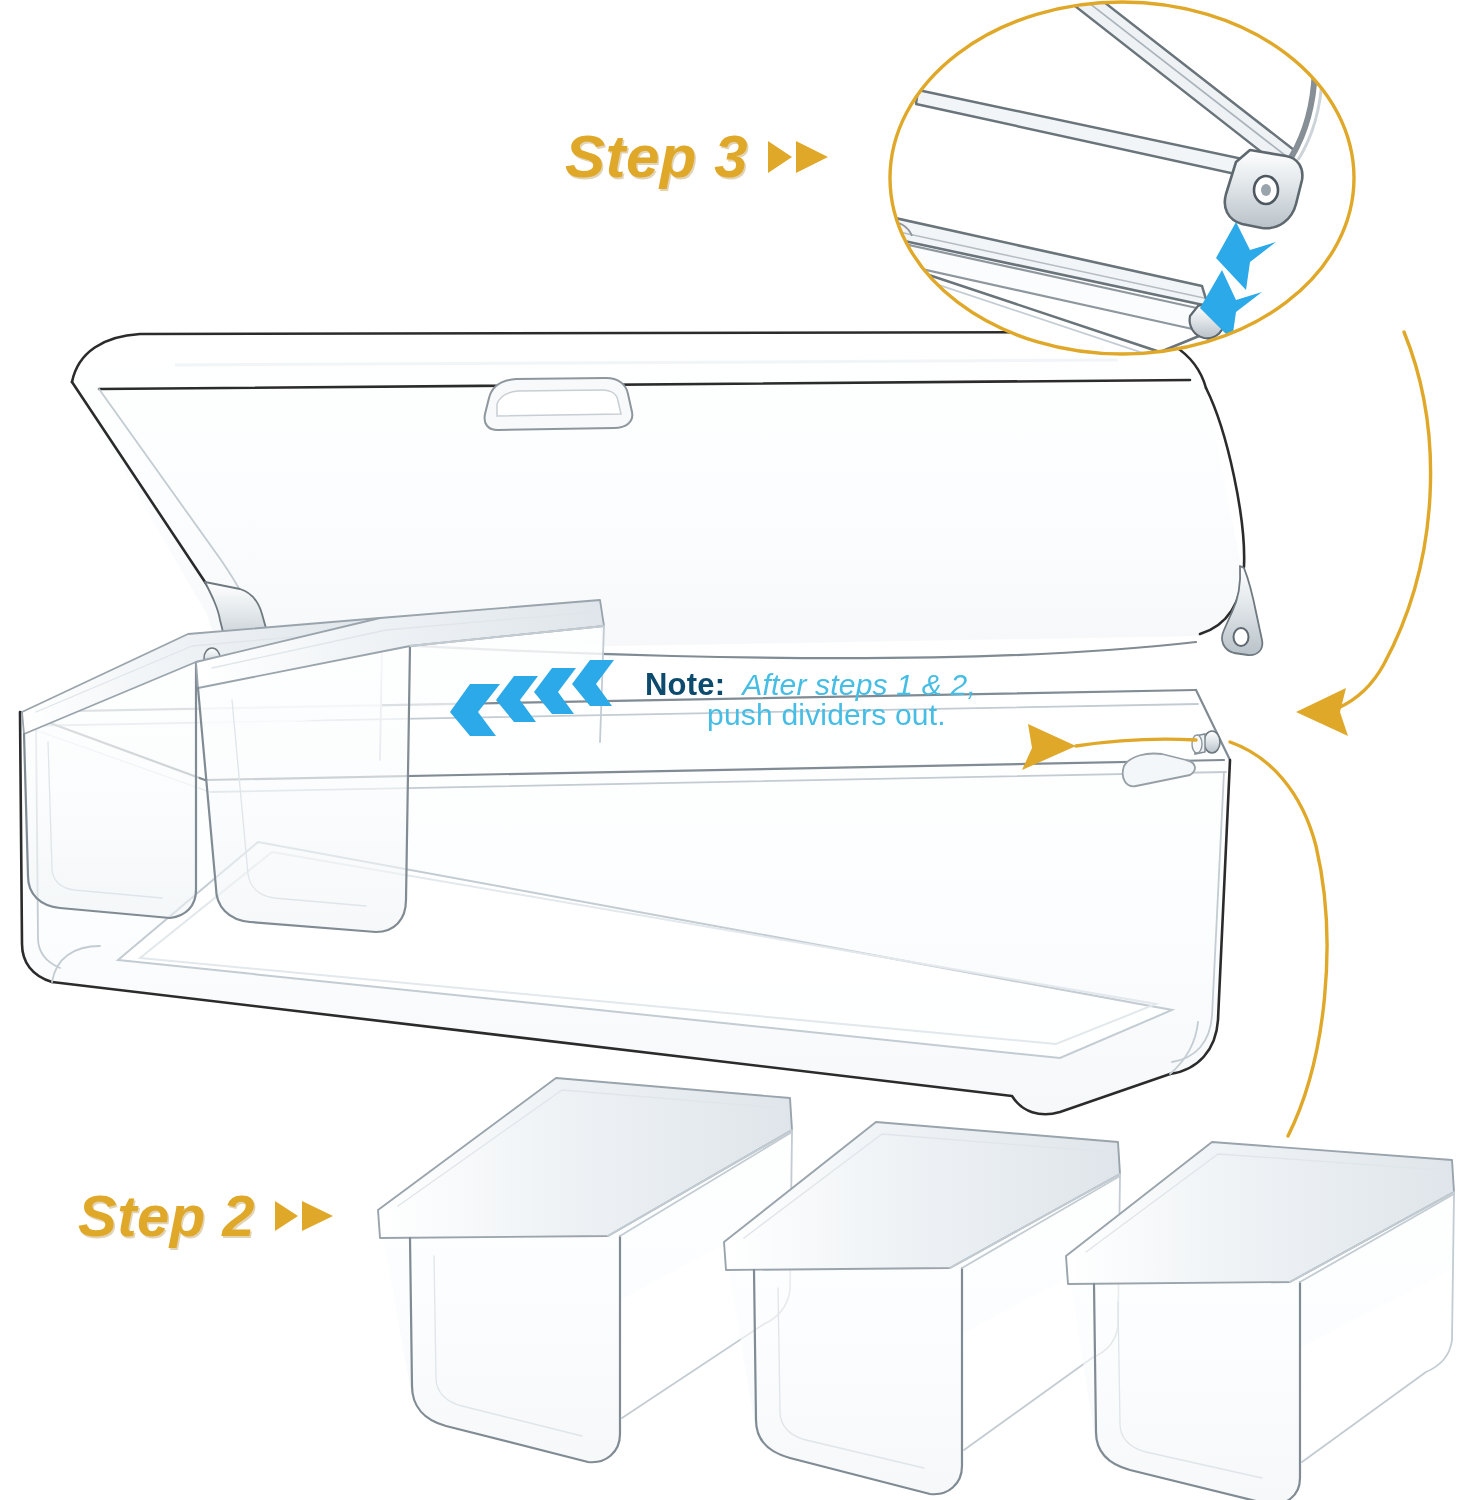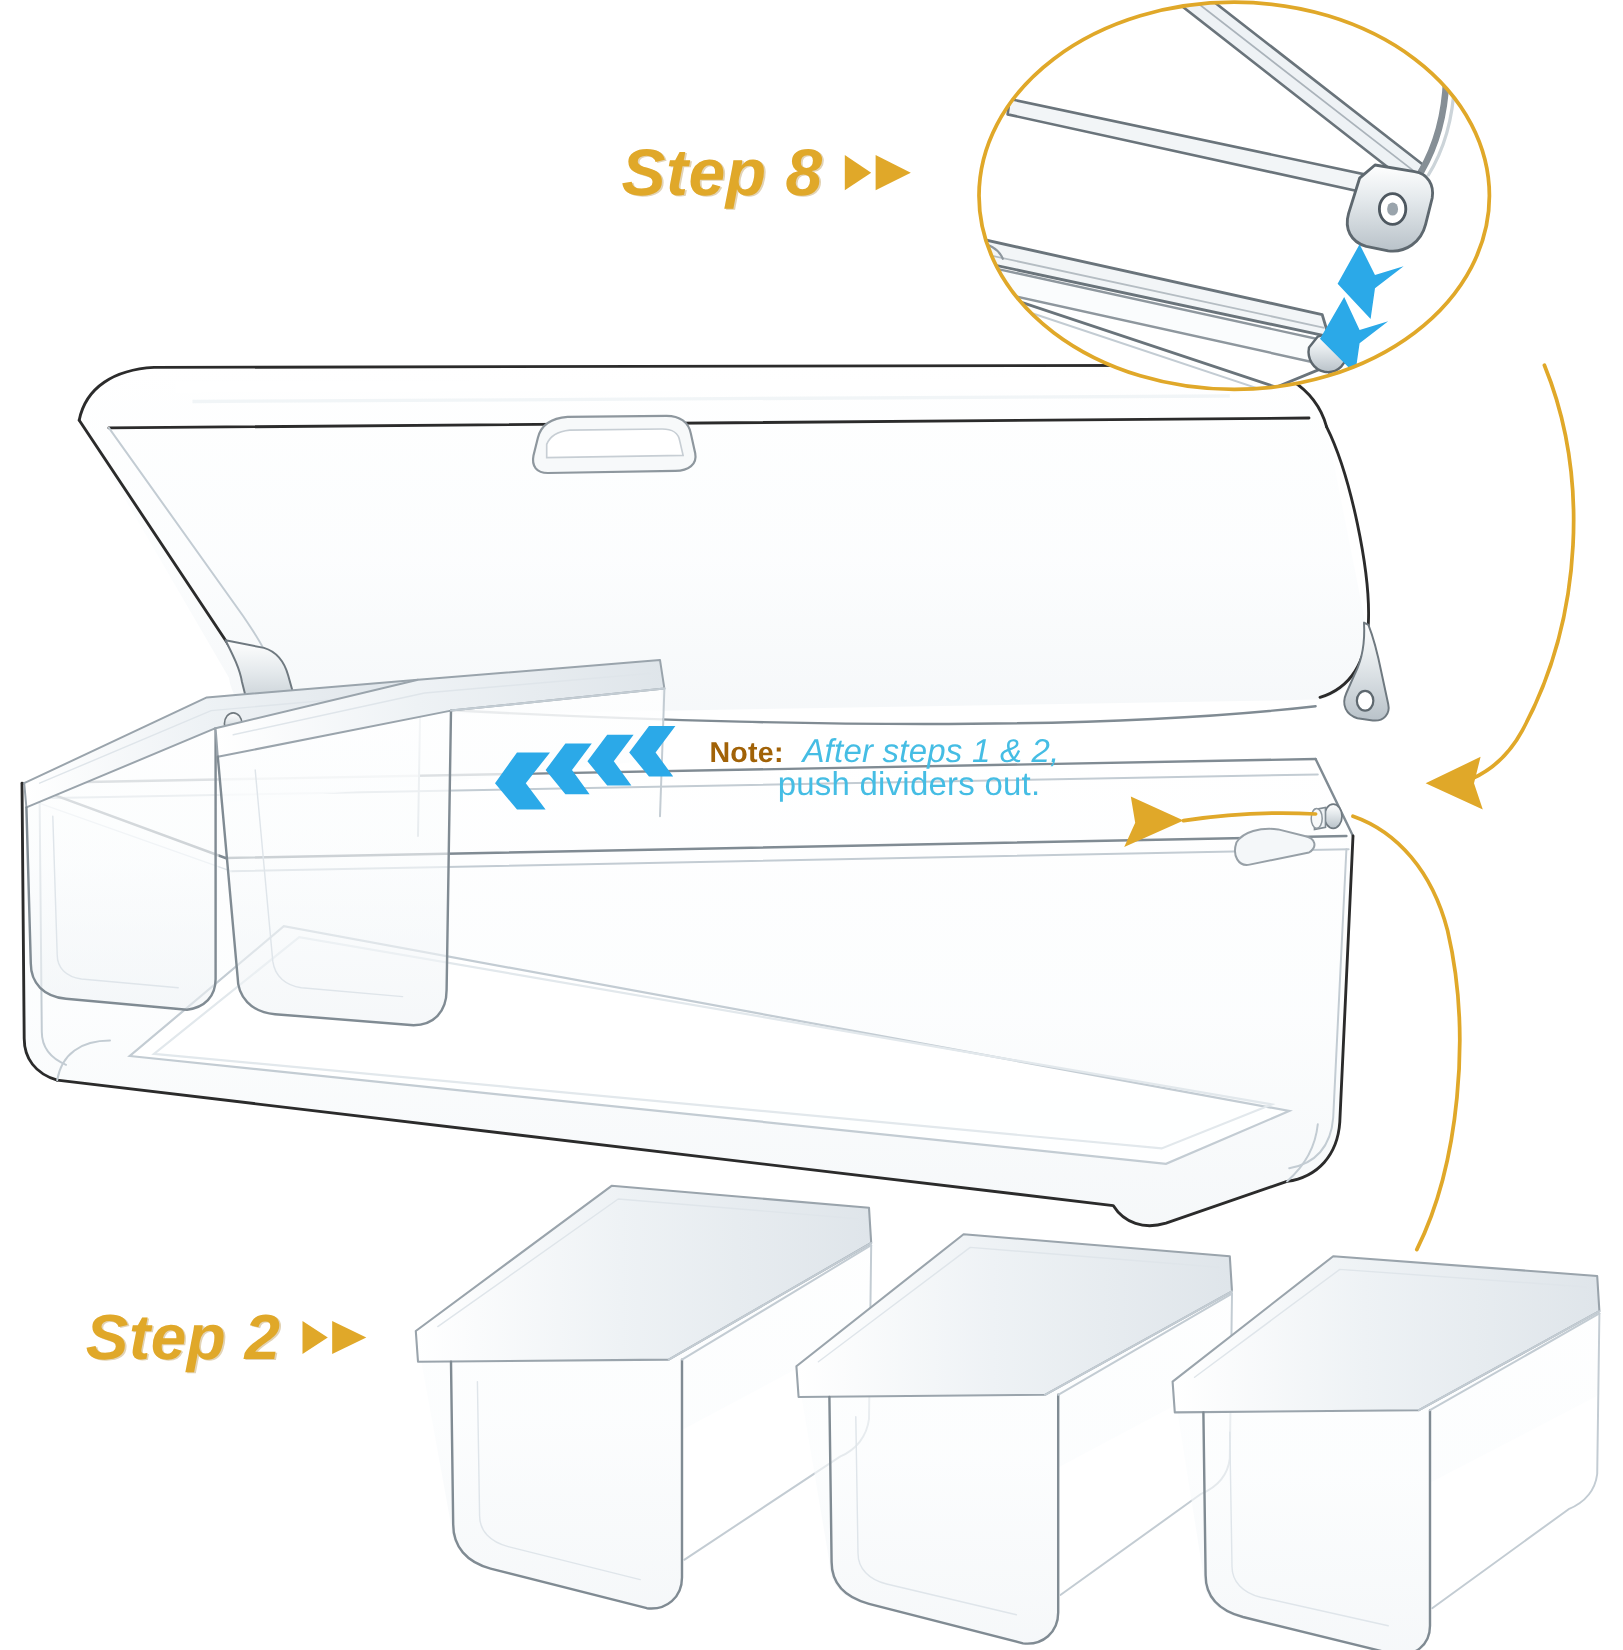--- a/index.html
+++ b/index.html
@@ -53,22 +53,22 @@
     left: 645px;
     top: 668px;
     width: 420px;
     line-height: 1.08;
     font-size: 30px;
     color: #45BDE4;
     letter-spacing: 0.2px;
   }
   #note-block .note-lead {
     font-weight: bold;
-    color: #a16207;
-    font-size: 26px;
+    color: #0c4a6e;
+    font-size: 31px;
   }
   #note-line1 { white-space: nowrap; }
   #note-line2 {
     white-space: nowrap;
     display: block;
     padding-left: 62px;
     margin-top: -2px;
   }
 
   
@@ -342,21 +342,21 @@
           <path d="M 1222,270 L 1200,308 L 1232,340 L 1236,312 L 1262,292 L 1236,300 Z"></path>
         </g>
       </g>
 
       <ellipse cx="1122" cy="178" rx="232" ry="176" fill="none" stroke="#E0A829" stroke-width="3.4"></ellipse>
     </g>
 
   </svg>
 
   <div class="step-label" id="step1-label">
-    <span class="step-text">Step 8</span>
+    <span class="step-text">Step 3</span>
     <span class="ff-icon">
       <svg width="66" height="40" viewBox="0 0 66 40">
         <path d="M 2,4 L 26,20 L 2,36 Z" fill="#E0A829"></path>
         <path d="M 30,4 L 62,20 L 30,36 Z" fill="#E0A829"></path>
       </svg>
     </span>
   </div>
 
   <div class="step-label" id="step2-label">
     <span class="step-text">Step 2</span>

